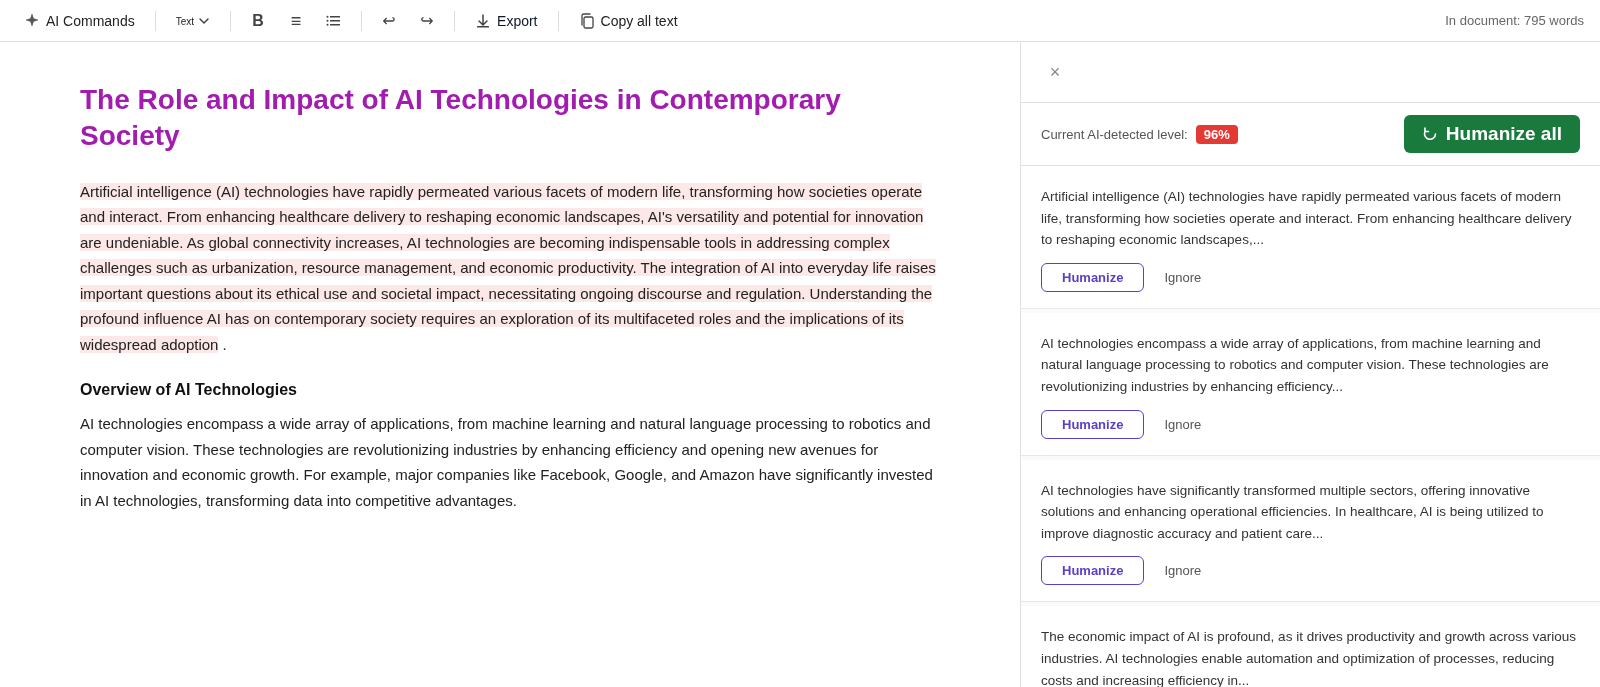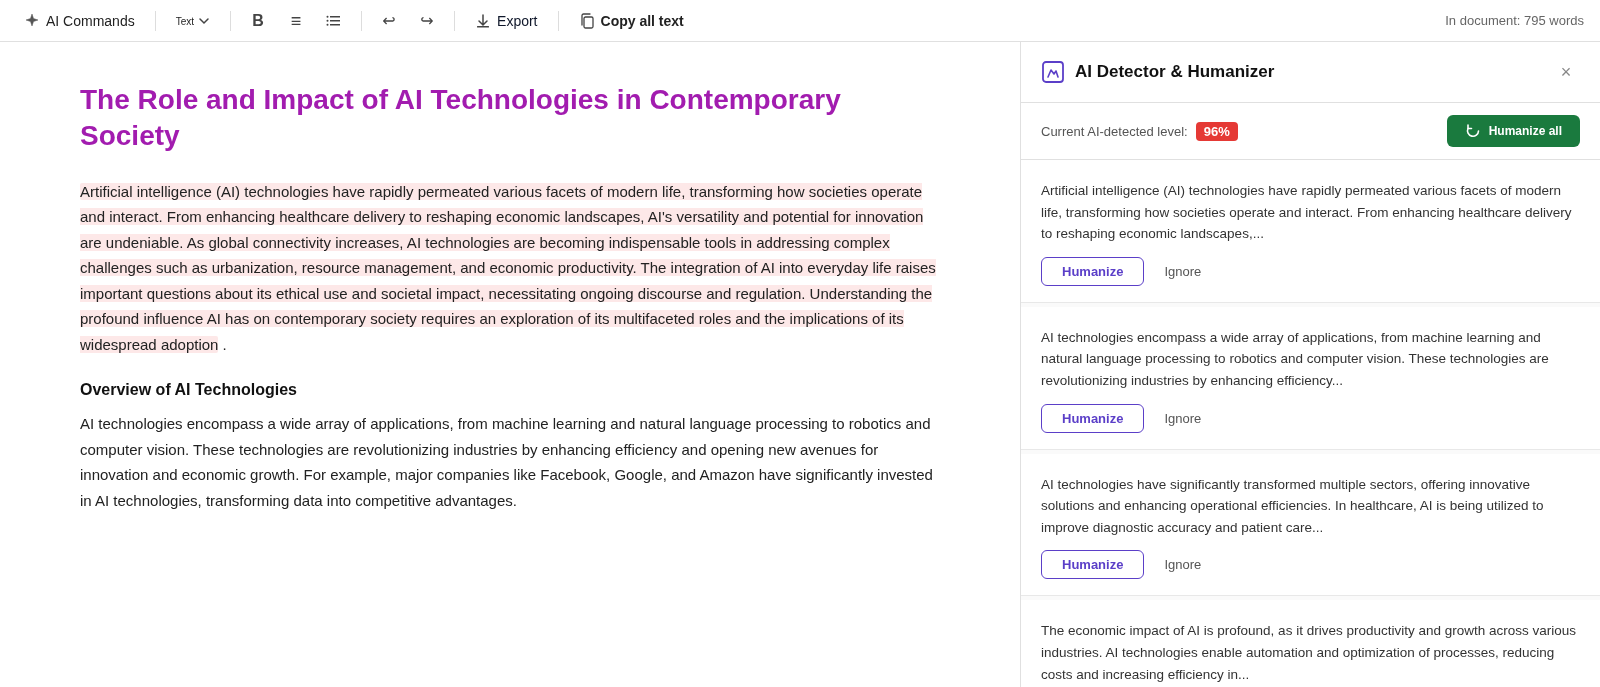--- a/index.html
+++ b/index.html
@@ -10,21 +10,21 @@
       display: flex; align-items: center; padding: 0 16px; height: 42px;
       border-bottom: 1px solid #e0e0e0; gap: 8px; flex-shrink: 0;
     }
     .toolbar-left { display: flex; align-items: center; gap: 8px; flex: 1; }
     .toolbar-right { display: flex; align-items: center; gap: 6px; }
     .ai-commands-btn { display: flex; align-items: center; gap: 6px; cursor: pointer; font-size: 14px; font-weight: 500; color: #222; background: none; border: none; padding: 4px 8px; border-radius: 4px; }
     .text-dropdown { display: flex; align-items: flex-end; gap: 4px; cursor: pointer; font-size: 10px; color: #222; background: none; border: none; padding: 4px 8px; border-radius: 4px; }
     .divider { width: 1px; height: 20px; background: #ddd; margin: 0 4px; }
     .toolbar-icon-btn { display: flex; align-items: center; justify-content: center; width: 30px; height: 30px; border: none; background: none; cursor: pointer; border-radius: 4px; font-size: 16px; color: #444; }
     .export-btn { display: flex; align-items: center; gap: 6px; cursor: pointer; font-size: 14px; color: #0f172a; background: none; border: none; padding: 4px 8px; border-radius: 4px; }
-    .copy-all-btn { display: flex; align-items: center; gap: 6px; cursor: pointer; font-size: 14px; color: #222; background: none; border: none; padding: 4px 8px; border-radius: 4px; font-weight: bold; }
+    .copy-all-btn { display: flex; align-items: center; gap: 6px; cursor: pointer; font-size: 14px; color: #222; background: none; border: none; padding: 4px 8px; border-radius: 4px; }
     .word-count { font-size: 13px; color: #666; }
 
     
     .main-layout { display: flex; flex: 1; overflow: hidden; }
 
     
     .editor-area { flex: 1; overflow-y: auto; padding: 40px 80px; background: #fff; }
     .doc-title { font-size: 28px; font-weight: 700; color: #a21caf; margin-bottom: 24px; line-height: 1.3; }
     .section-title { font-size: 16px; font-weight: 700; color: #111; margin-bottom: 12px; }
     .paragraph { font-size: 15px; line-height: 1.7; color: #222; margin-bottom: 24px; }
@@ -44,21 +44,21 @@
     .panel-close { background: none; border: none; cursor: pointer; font-size: 18px; color: #888; display: flex; align-items: center; justify-content: center; width: 28px; height: 28px; border-radius: 4px; }
 
     .panel-toolbar {
       display: flex; align-items: center; justify-content: space-between;
       padding: 12px 20px; border-bottom: 1px solid #e0e0e0; background: #fff;
     }
     .ai-level { display: flex; align-items: center; gap: 8px; font-size: 13px; color: #555; }
     .ai-badge { background: #e53935; color: #fff; font-weight: 700; font-size: 13px; padding: 2px 8px; border-radius: 4px; }
     .humanize-all-btn {
       display: flex; align-items: center; gap: 8px; background: #1a7a3e; color: #fff;
-      border: none; border-radius: 6px; padding: 8px 18px; font-size: 12px; font-weight: 600; cursor: pointer;
+      border: none; border-radius: 6px; padding: 8px 18px; font-size: 19px; font-weight: 600; cursor: pointer;
     }
 
     .panel-content { flex: 1; overflow-y: auto; padding: 0; }
     .detection-item { padding: 20px 20px 16px 20px; border-bottom: 1px solid #e8e8e8; background: #fff; }
     .detection-item:not(:first-child) { margin-top: 4px; }
     .detection-text { font-size: 13.5px; line-height: 1.6; color: #333; margin-bottom: 12px; }
     .detection-actions { display: flex; align-items: center; gap: 16px; }
     .humanize-btn {
       border: 1.5px solid #5b3fc8; color: #5b3fc8; background: #fff;
       border-radius: 6px; padding: 6px 20px; font-size: 13px; font-weight: 600; cursor: pointer;
@@ -137,27 +137,20 @@
     <p class="paragraph">
       <span class="highlighted">Artificial intelligence (AI) technologies have rapidly permeated various facets of modern life, transforming how societies operate and interact. From enhancing healthcare delivery to reshaping economic landscapes, AI's versatility and potential for innovation are undeniable. As global connectivity increases, AI technologies are becoming indispensable tools in addressing complex challenges such as urbanization, resource management, and economic productivity. The integration of AI into everyday life raises important questions about its ethical use and societal impact, necessitating ongoing discourse and regulation. Understanding the profound influence AI has on contemporary society requires an exploration of its multifaceted roles and the implications of its widespread adoption</span><span> .</span>
     </p>
 
     <div class="section-title">Overview of AI Technologies</div>
     <p class="paragraph">AI technologies encompass a wide array of applications, from machine learning and natural language processing to robotics and computer vision. These technologies are revolutionizing industries by enhancing efficiency and opening new avenues for innovation and economic growth. For example, major companies like Facebook, Google, and Amazon have significantly invested in AI technologies, transforming data into competitive advantages.</p>
   </div>
 
   <div class="right-panel">
     <div class="panel-header">
-      <div class="panel-title-row">
-        <svg width="24" height="24" viewBox="0 0 24 24" fill="none">
-          <rect x="2" y="2" width="20" height="20" rx="3" stroke="#5b3fc8" stroke-width="1.8"></rect>
-          <path d="M7 17l3-7 3 4 2-3 2 6" stroke="#5b3fc8" stroke-width="1.6" stroke-linecap="round" stroke-linejoin="round" fill="none"></path>
-        </svg>
-        <span class="panel-title">AI Detector &amp; Humanizer</span>
-      </div>
       <button class="panel-close">
         <span>×</span>
       </button>
     </div>
 
     <div class="panel-toolbar">
       <div class="ai-level">
         <span>Current AI-detected level:</span>
         <span class="ai-badge">96%</span>
       </div>

